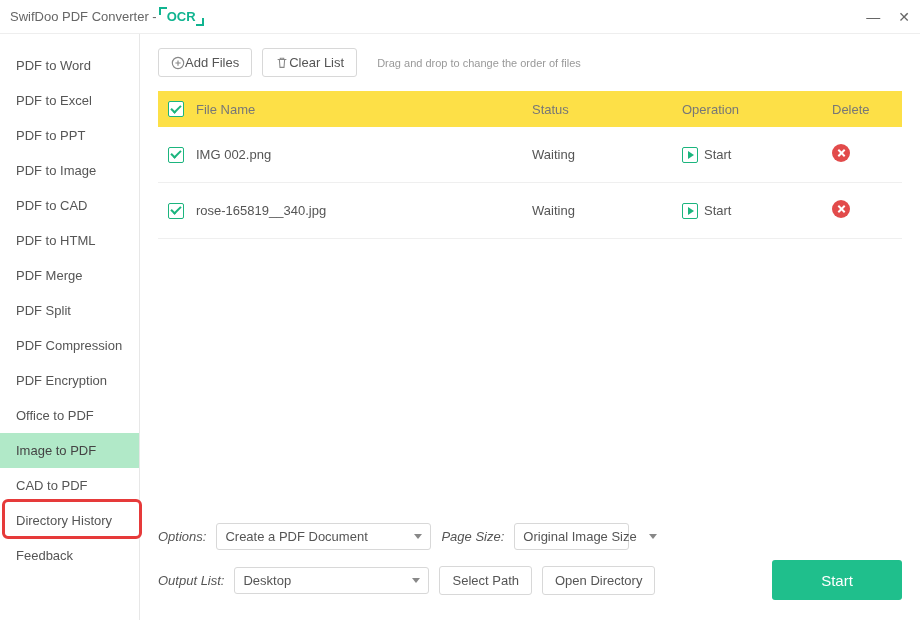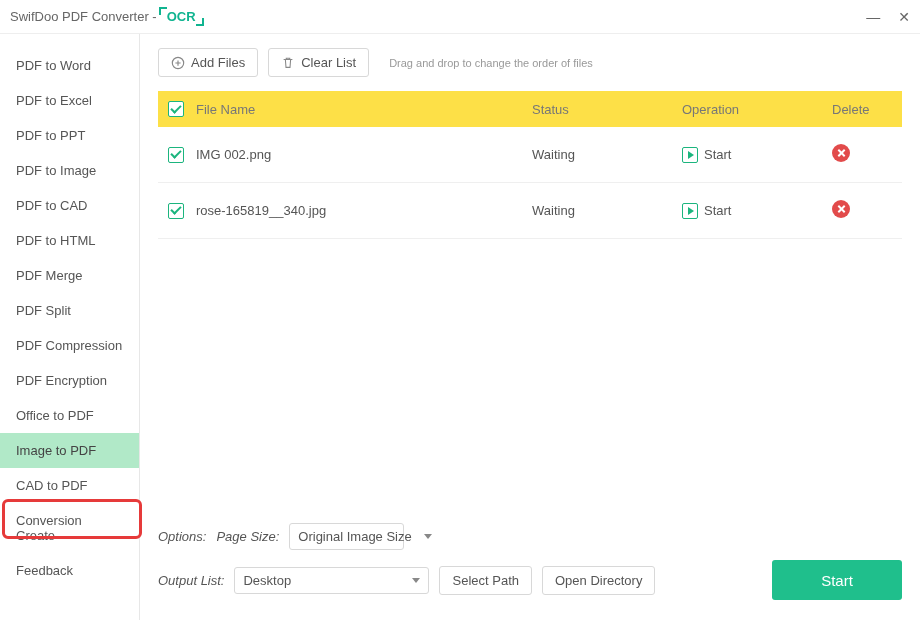--- a/index.html
+++ b/index.html
@@ -16,21 +16,21 @@
 
   .layout { display:flex; height: calc(100% - 34px); }
   .sidebar { width: 140px; border-right:1px solid #e7e7e7; padding-top: 14px; }
   .sidebar .item { padding: 10px 16px; color:#555; font-size:13px; cursor:pointer; }
   .sidebar .item.active { background:#b1e9c8; color:#444; }
   .sidebar .highlight-box { position:absolute; left:2px; top:465px; width:140px; height:40px; border:3px solid #e63a3a; border-radius:6px; pointer-events:none; }
 
   .main { flex:1; padding: 14px 18px 10px 18px; display:flex; flex-direction:column; position:relative; }
 
   .toolbar { display:flex; align-items:center; gap:10px; margin-bottom:14px; }
-  .btn { border:1px solid #d8d8d8; background:#fff; padding:6px 12px; border-radius:3px; color:#555; display:inline-flex; align-items:center; gap:6px; cursor:pointer; font-size:13px; }
+  .btn { border:1px solid #d8d8d8; background:#fff; padding:6px 12px; border-radius:3px; color:#555; display:inline-flex; align-items:center; cursor:pointer; font-size:13px; }
   .btn svg { width:14px; height:14px; }
   .hint { color:#999; font-size:11px; margin-left:10px; }
 
   .table-head { display:flex; align-items:center; background:#fde047; height:36px; padding:0 10px; color:#777; font-size:13px; }
   .col-check { width:28px; display:flex; align-items:center; }
   .col-name { flex:1; }
   .col-status { width:150px; }
   .col-op { width:150px; }
   .col-del { width:60px; }
   .checkbox { width:16px; height:16px; border:1.5px solid #1bb57e; border-radius:2px; display:inline-flex; align-items:center; justify-content:center; cursor:pointer; background:#fff; }
@@ -75,21 +75,21 @@
     <div class="item"><span>PDF to Image</span></div>
     <div class="item"><span>PDF to CAD</span></div>
     <div class="item"><span>PDF to HTML</span></div>
     <div class="item"><span>PDF Merge</span></div>
     <div class="item"><span>PDF Split</span></div>
     <div class="item"><span>PDF Compression</span></div>
     <div class="item"><span>PDF Encryption</span></div>
     <div class="item"><span>Office to PDF</span></div>
     <div class="item active"><span>Image to PDF</span></div>
     <div class="item"><span>CAD to PDF</span></div>
-    <div class="item"><span>Conversion Create</span></div>
+    <div class="item"><span>Directory History</span></div>
     <div class="item"><span>Feedback</span></div>
     <div class="highlight-box"></div>
   </div>
 
   <div class="main">
     <div class="toolbar">
       <button class="btn">
         <svg viewBox="0 0 16 16">
             <circle cx="8" cy="8" r="6.5" fill="none" stroke="#888" stroke-width="1.3"></circle>
             <path d="M8 5v6M5 8h6" stroke="#888" stroke-width="1.3"></path>
@@ -137,20 +137,24 @@
       <div class="col-op" style="display:flex;align-items:center;">
         <span class="play"></span>
         <span>Start</span>
       </div>
       <div class="col-del"><span class="del-circle"></span></div>
     </div>
 
     <div class="footer">
       <div class="opt-row">
         <span class="label">Options:</span>
+        <div class="select create">
+          <span>Create a PDF Document</span>
+          <span class="caret"></span>
+        </div>
         <span class="label">Page Size:</span>
         <div class="select size">
           <span>Original Image Size</span>
           <span class="caret"></span>
         </div>
       </div>
       <div class="opt-row">
         <span class="label">Output List:</span>
         <div class="select path">
           <span>Desktop</span>

